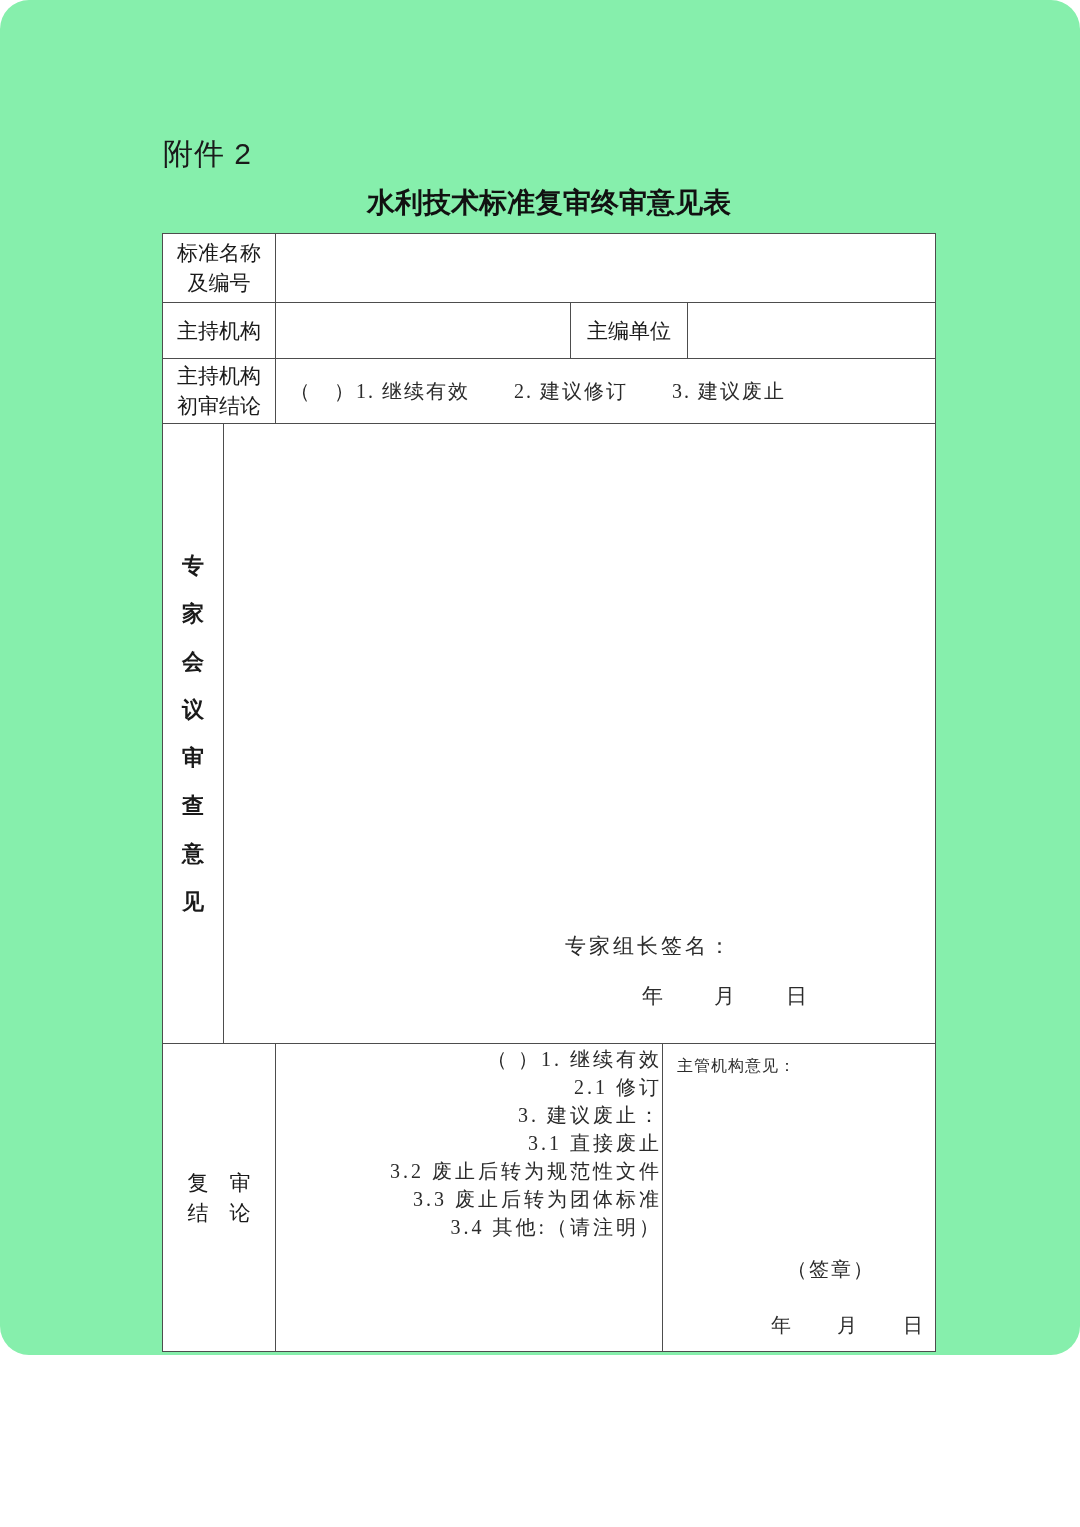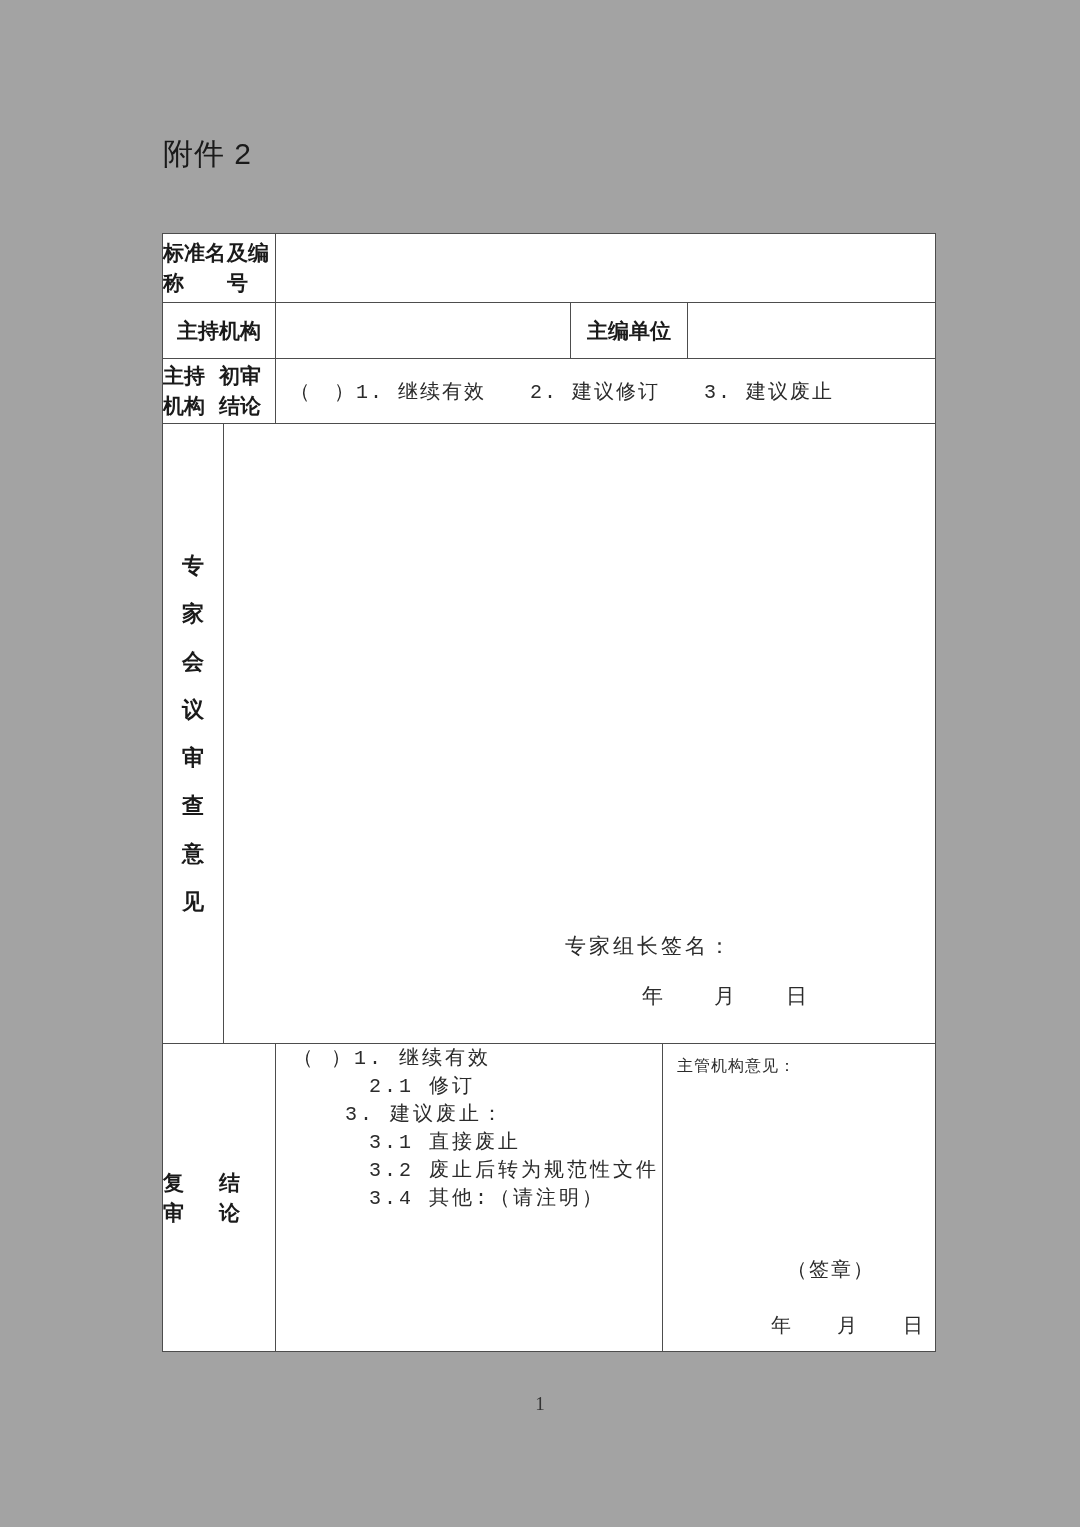--- a/index.html
+++ b/index.html
@@ -1,40 +1,40 @@
 <!DOCTYPE html>
 <html><head>
 <meta charset="utf-8">
 <style>
   html,body { margin:0; padding:0; background:#ffffff; }
   .page {
-    position:relative; width:1080px; height:1527px; background:#a3a3a3;
-    font-family:"Liberation Sans", sans-serif; color:#1e1e1e; overflow:hidden;
+    position:relative; width:1080px; height:1355px; background:#86efac;
+    font-family:"Liberation Sans", sans-serif; color:#1e1e1e; overflow:hidden;border-radius:29px;
   }
   .attachment {
     position:absolute; left:163px; top:134px;
     font-size:30px; letter-spacing:1px; color:#1a1a1a;
   }
   .form-title {
     position:absolute; left:162px; top:184px; width:774px;
     text-align:center; font-size:28px; font-weight:bold; color:#111;
   }
   .tbl {
     position:absolute; left:162px; top:233px; width:774px;
     border:1px solid #4d4d4d; box-sizing:border-box;
   }
   .trow { display:flex; box-sizing:border-box; border-bottom:1px solid #4d4d4d; }
   .trow:last-child { border-bottom:none; }
   .cell { box-sizing:border-box; border-right:1px solid #4d4d4d; position:relative; background:#fff; }
   .cell:last-child { border-right:none; }
   .lbl {
-    display:flex; flex-direction:row; align-items:center; justify-content:center;
-    font-weight:bold; font-size:21px; line-height:30px; text-align:left; color:#1a1a1a;
+    display:flex; flex-direction:column; align-items:center; justify-content:center;
+    font-weight:normal; font-size:21px; line-height:30px; text-align:right; color:#1a1a1a;
   }
-  .serif { font-family:Liberation Mono, monospace; color:#2b2b2b; }
+  .serif { font-family:Liberation Serif, serif; color:#2b2b2b;text-align:right; }
   .h69 { height:69px; } .h56 { height:56px; } .h65 { height:65px; }
   .h620 { height:620px; } .h307 { height:307px; }
   .w113 { flex:0 0 113px; } .w295 { flex:0 0 295px; } .w117 { flex:0 0 117px; }
   .w61 { flex:0 0 61px; } .w387 { flex:0 0 387px; }
   .grow { flex:1 1 auto; }
   .opts-inline {
     display:flex; align-items:center; padding-left:14px;
     font-size:20px; letter-spacing:2px;
   }
   .vchar { font-size:22px; font-weight:bold; line-height:48px; color:#1a1a1a; }
@@ -51,20 +51,21 @@
     position:absolute; left:0; top:1393px; width:1080px; text-align:center;
     font-family:"Liberation Serif", serif; font-size:19px; color:#333;
   }
 </style>
 </head>
 <body>
 
 <div class="page">
 
   <div class="attachment">附件 2</div>
+  <div class="form-title">水利技术标准复审终审意见表</div>
 
   <div class="tbl">
 
     <div class="trow h69">
       <div class="cell w113 lbl">
         <span>标准名称</span>
         <span>及编号</span>
       </div>
       <div class="cell grow"></div>
     </div>
@@ -110,20 +111,21 @@
         <span>复　审</span>
         <span>结　论</span>
       </div>
       <div class="cell w387">
         <div class="opt-list serif">
           <div class="opt opt-i0">（ ）1. 继续有效</div>
           <div class="opt opt-i2">2.1 修订</div>
           <div class="opt opt-i1">3. 建议废止：</div>
           <div class="opt opt-i2">3.1 直接废止</div>
           <div class="opt opt-i2">3.2 废止后转为规范性文件</div>
+          <div class="opt opt-i2">3.3 废止后转为团体标准</div>
           <div class="opt opt-i2">3.4 其他:（请注明）</div>
         </div>
       </div>
       <div class="cell grow">
         <div class="sup-label serif">主管机构意见：</div>
         <div class="seal serif">（签章）</div>
         <div class="sup-date serif">年　　月　　日</div>
       </div>
     </div>
 

